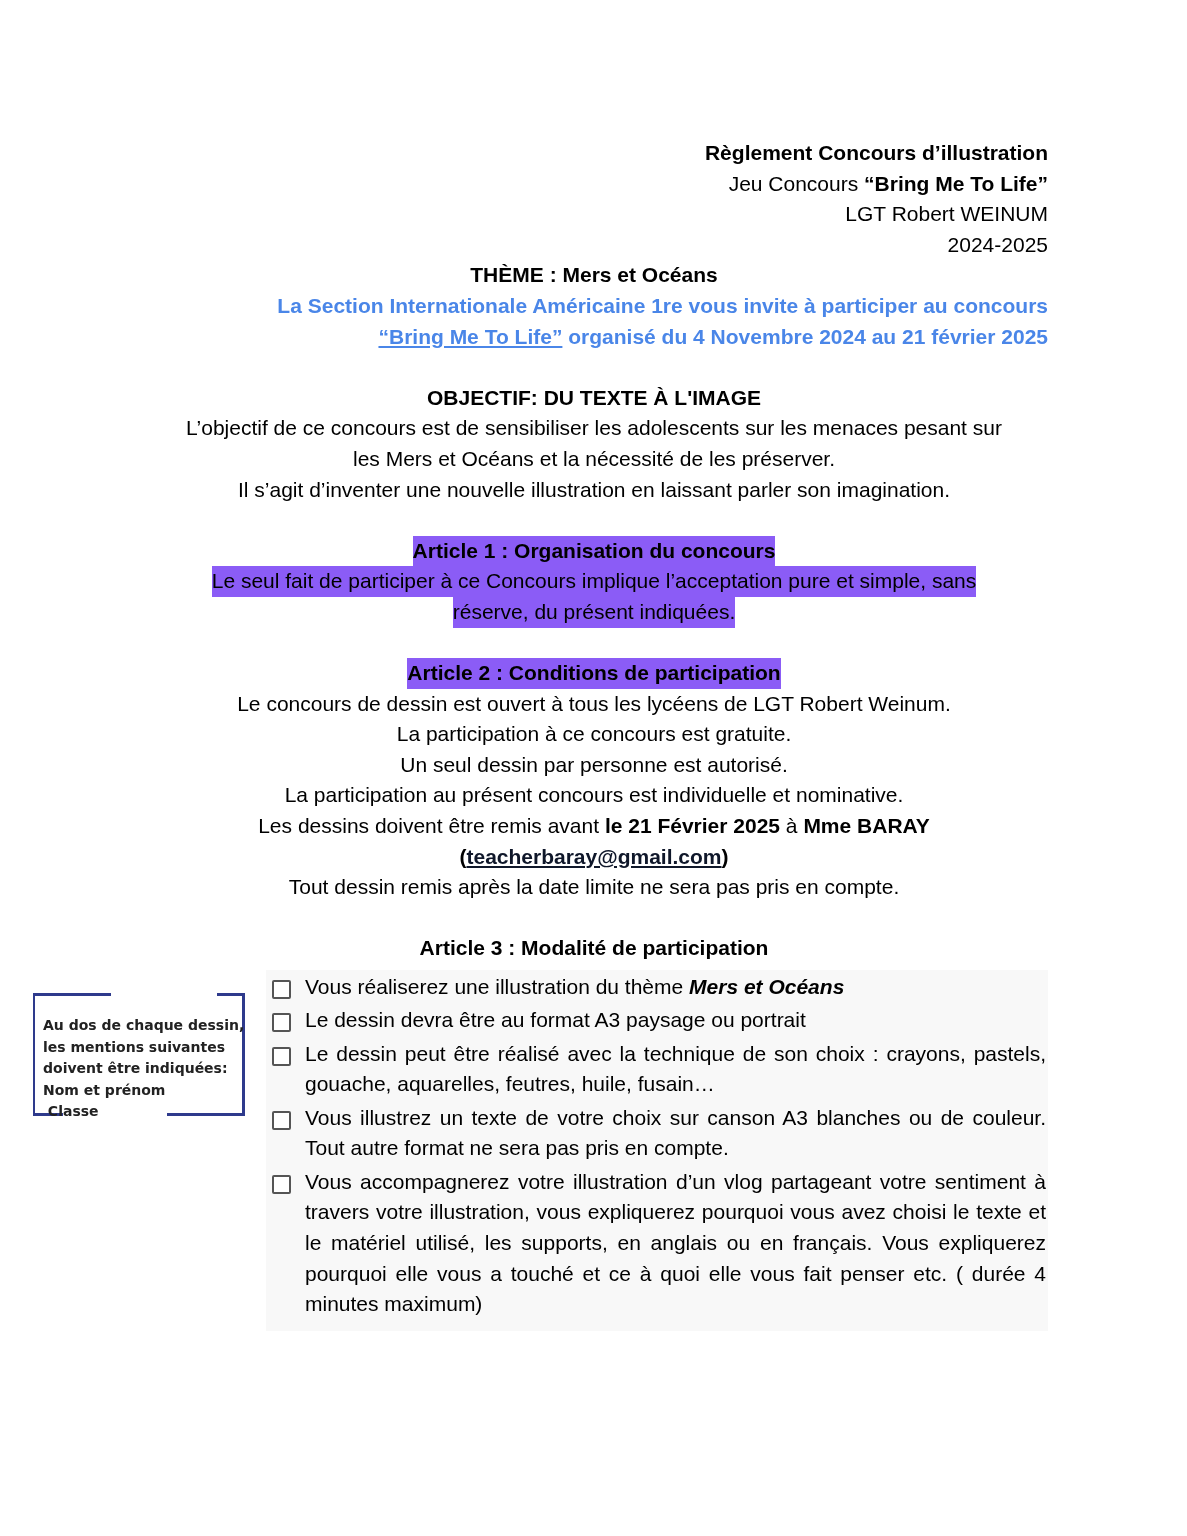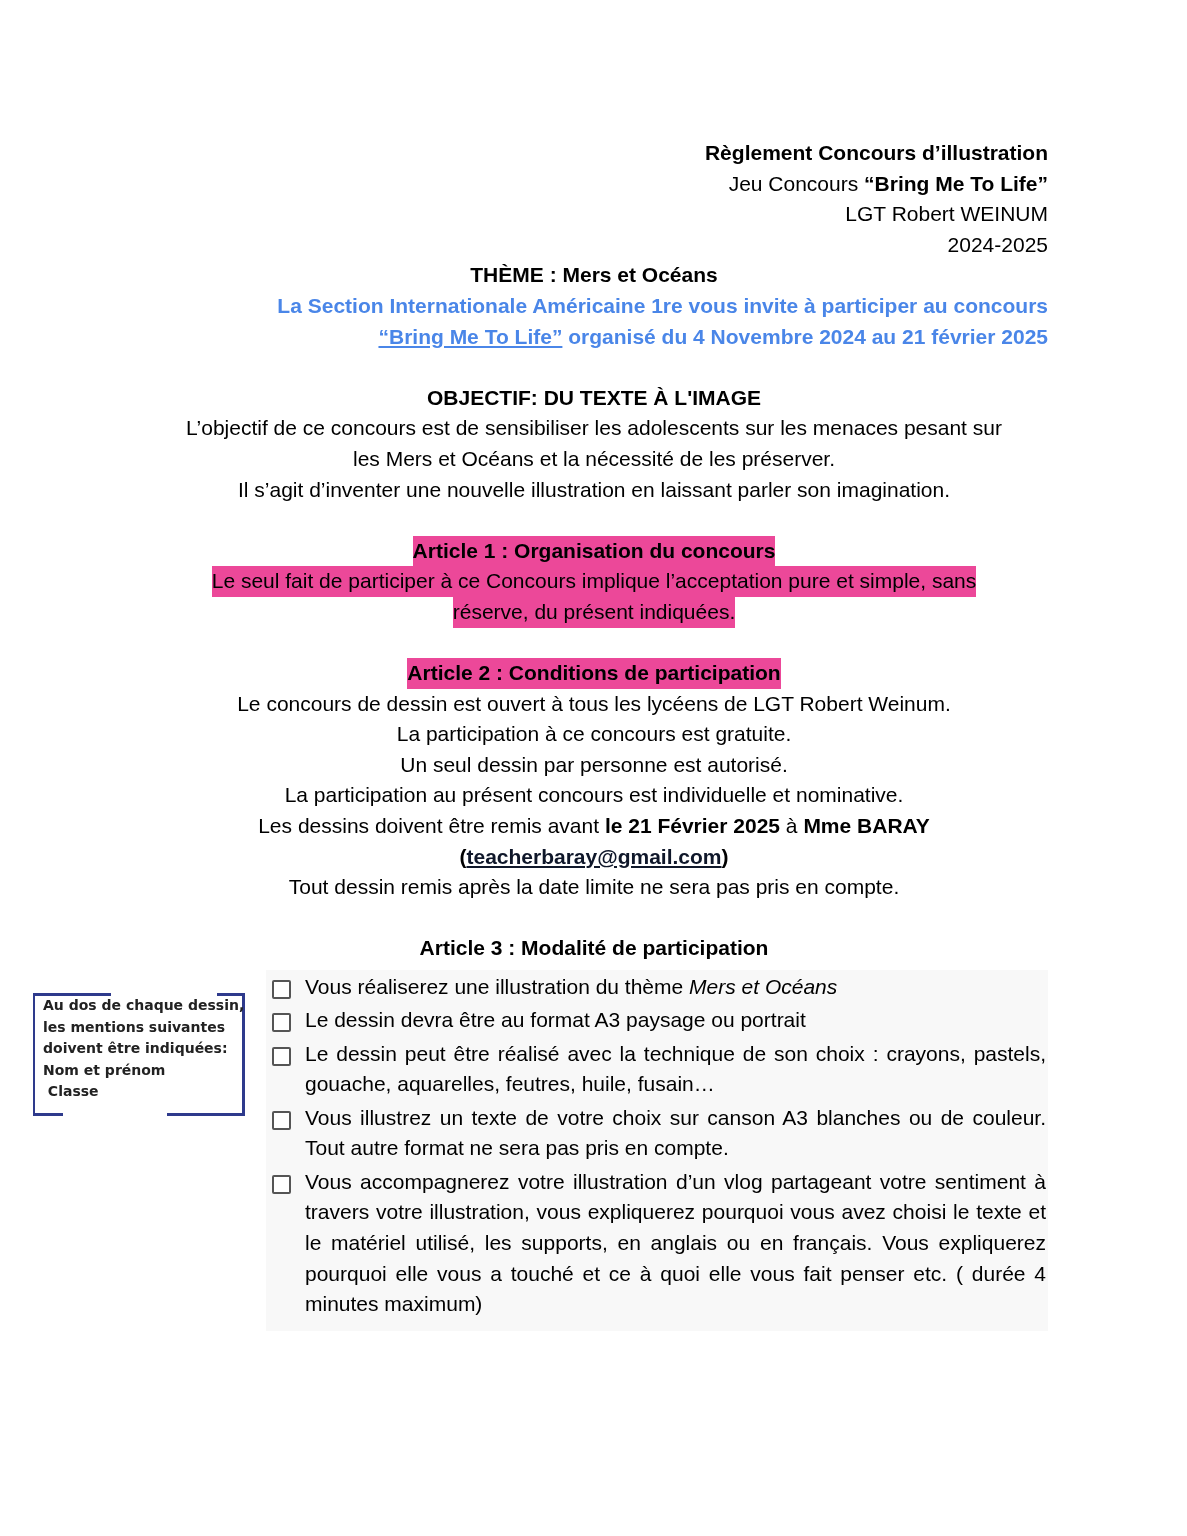--- a/index.html
+++ b/index.html
@@ -6,34 +6,34 @@
   body { width: 1187px; height: 1536px; position: relative; overflow: hidden;
          font-family: "Liberation Sans", sans-serif; color: #000; font-size: 21px; }
   .page { position: absolute; left: 140px; top: 138px; width: 908px; }
   .line { line-height: 30.6px; height: 30.6px; white-space: nowrap; text-align: center; }
   .center { text-align: right; }
   .b { font-weight: bold; }
   .blue { color: #4a86e8; font-weight: bold; }
   .blue a { color: #4a86e8; text-decoration: underline; }
   .link { color: #0f172a; text-decoration: underline; font-weight: bold; }
   .gap { height: 30.6px; }
-  .hl { background: #ec4899; display: inline-block; }
+  .hl { background: #8b5cf6; display: inline-block; }
   .checklist { position: absolute; left: 266px; top: 970px; width: 782px; background: #f8f8f8; padding: 2px 0 8px 0; }
   .item { display: flex; align-items: flex-start; }
   .box { width: 15px; height: 15px; border: 2px solid #555; border-radius: 2px; margin: 8px 14px 0 6px; flex: none; background: #fff; }
   .item-text { flex: 1; line-height: 30.6px; text-align: justify; padding-right: 2px; margin-bottom: 2.8px; }
-  .item-text .strong { font-weight: normal; font-style: italic; }
+  .item-text .strong { font-weight: bold; font-style: italic; }
   .note { position: absolute; left: 33px; top: 993px; width: 212px; height: 123px; }
   .note .bracket-l { position: absolute; left: 0; top: 0; width: 2px; height: 123px; background: #2e3a8c; }
   .note .bracket-r { position: absolute; right: 0; top: 0; width: 3px; height: 123px; background: #2e3a8c; }
   .note .t1 { position: absolute; left: 0; top: 0; width: 78px; height: 3px; background: #2e3a8c; }
   .note .t2 { position: absolute; right: 0; top: 0; width: 28px; height: 3px; background: #2e3a8c; }
   .note .b1 { position: absolute; left: 0; bottom: 0; width: 30px; height: 3px; background: #2e3a8c; }
   .note .b2 { position: absolute; right: 0; bottom: 0; width: 78px; height: 3px; background: #2e3a8c; }
-  .note .note-text { position: absolute; left: 10px; top: 2px; font-family: "DejaVu Sans", sans-serif; font-weight: bold; font-size: 14px; line-height: 21.5px; color: #222; white-space: nowrap; }
+  .note .note-text { position: absolute; left: 10px; top: 22px; font-family: "DejaVu Sans", sans-serif; font-weight: bold; font-size: 14px; line-height: 21.5px; color: #222; white-space: nowrap; }
 </style>
 </head>
 <body>
 
 <div class="page">
   <div class="line center b">Règlement Concours d’illustration</div>
   <div class="line center"><span>Jeu Concours </span><span class="b">“Bring Me To Life”</span></div>
   <div class="line center">LGT Robert WEINUM</div>
   <div class="line center">2024-2025</div>
   <div class="line b">THÈME : Mers et Océans</div>

